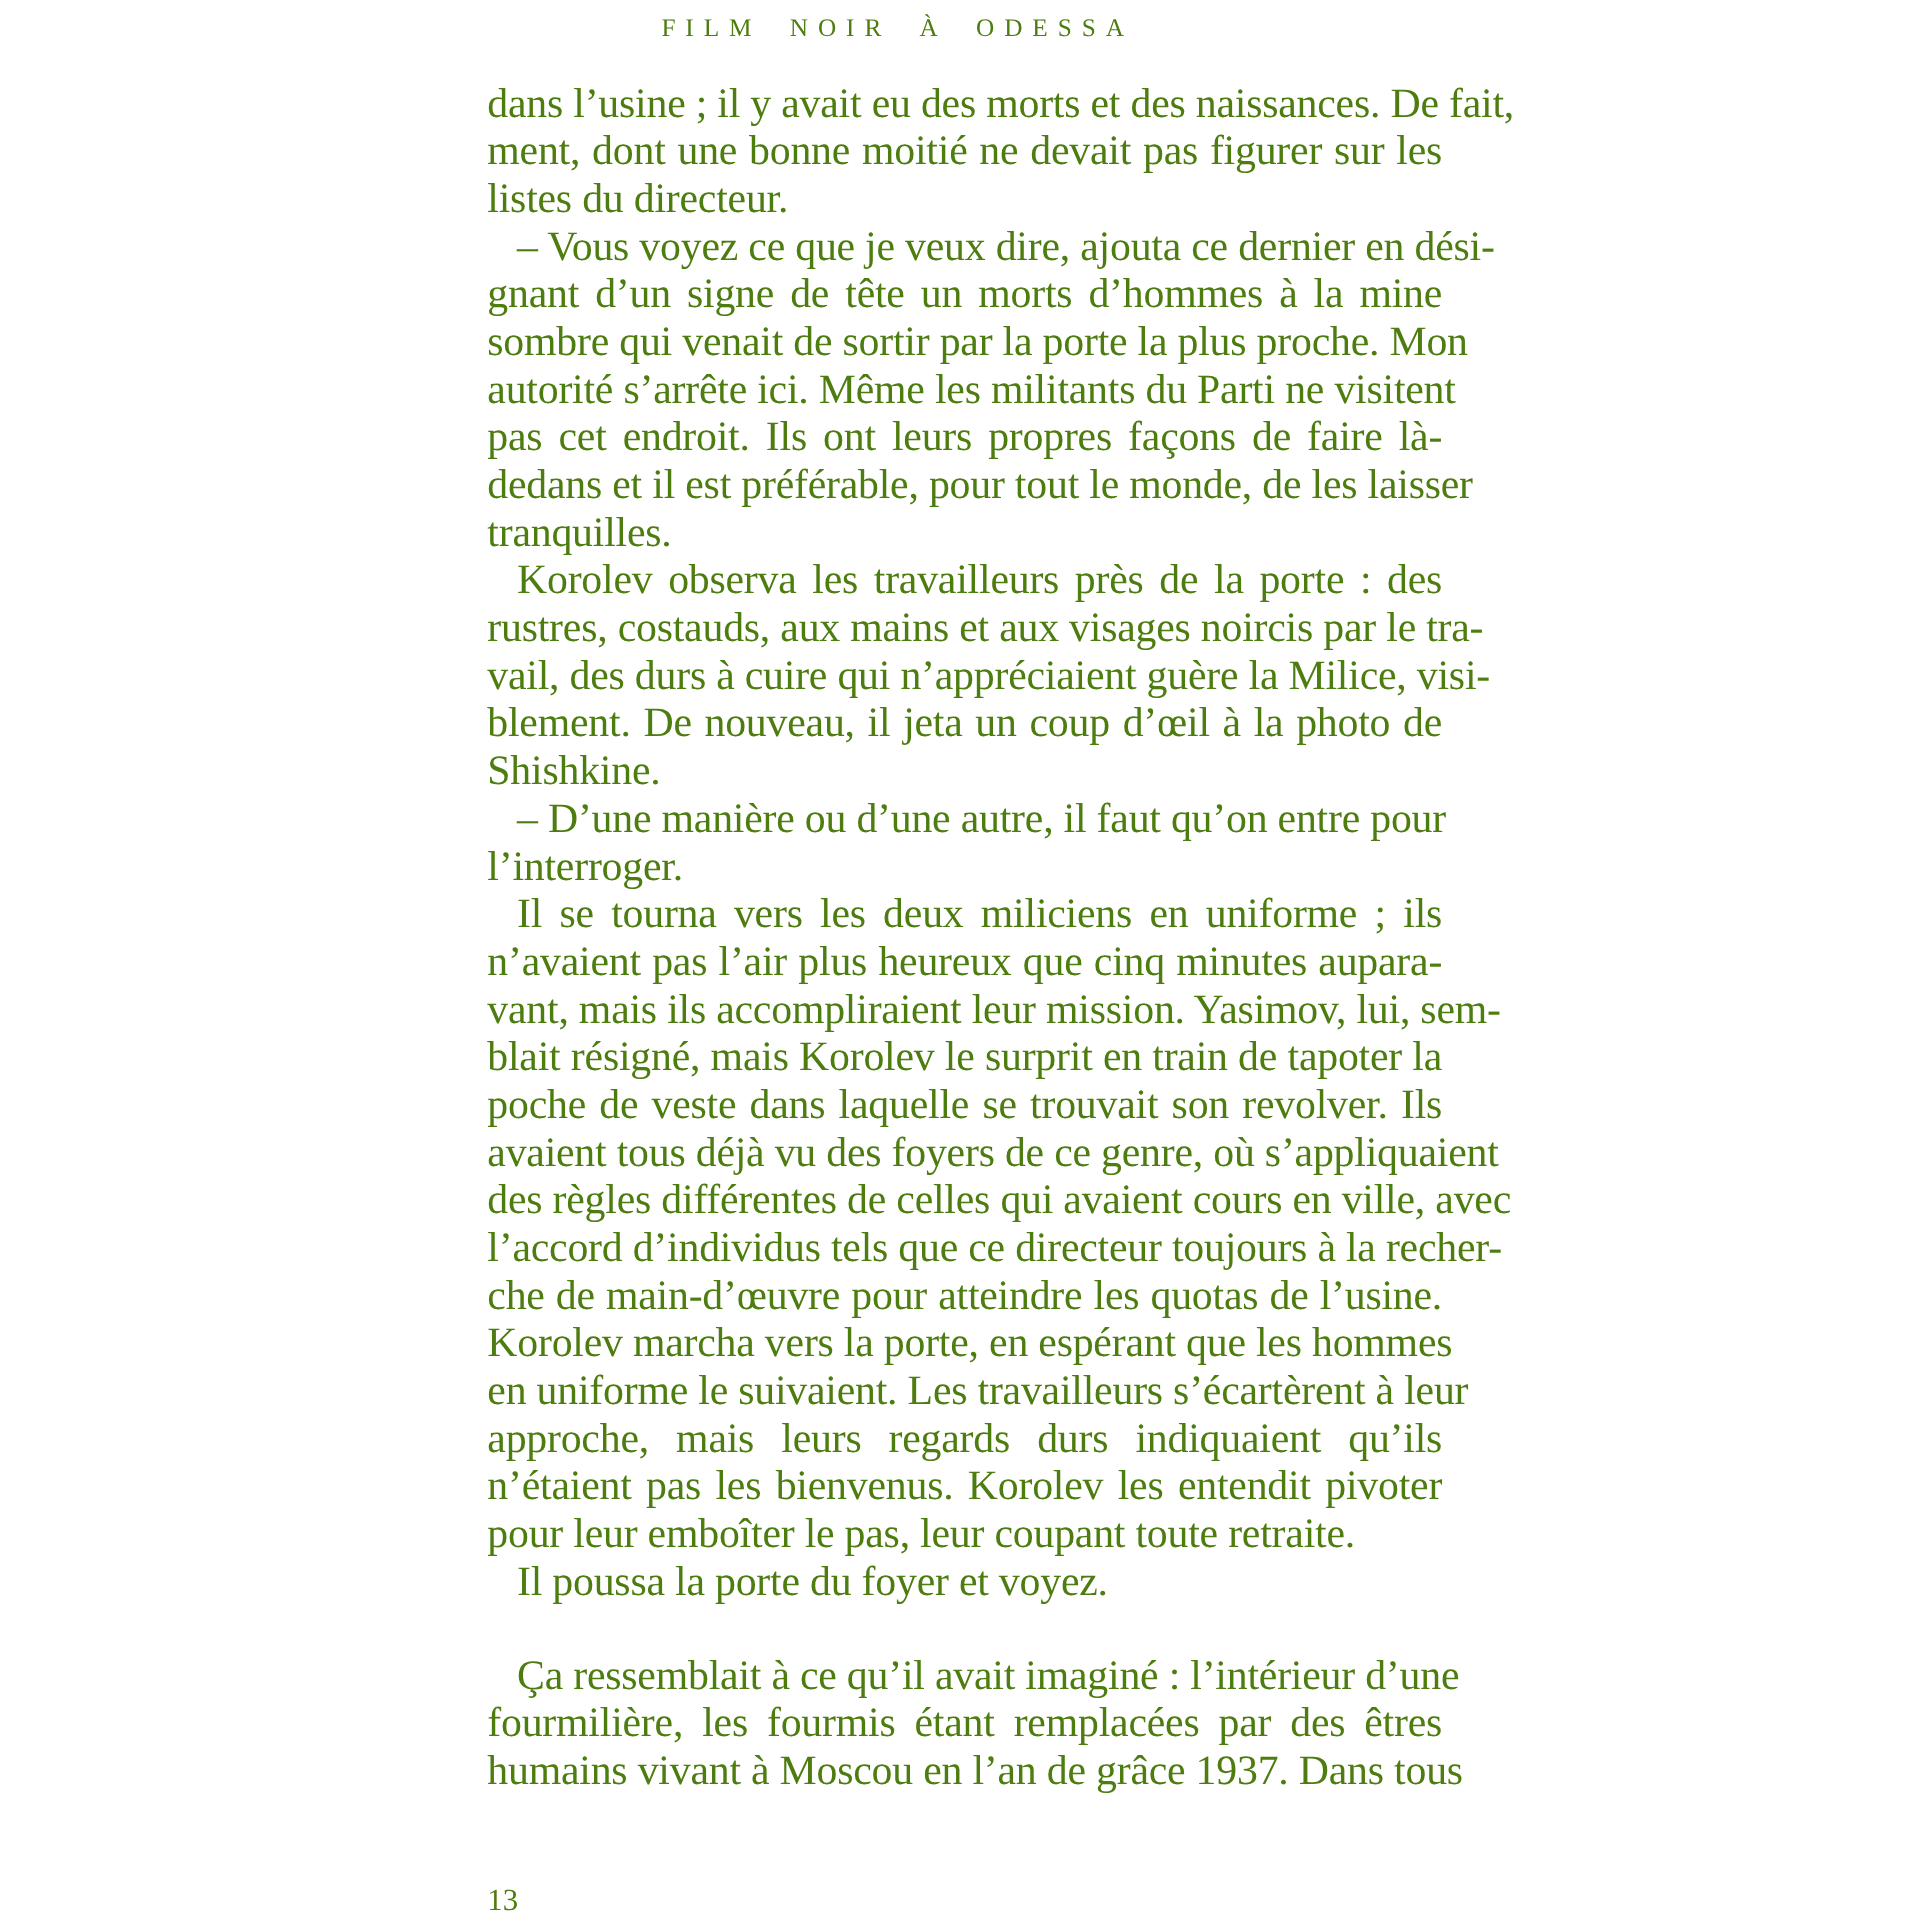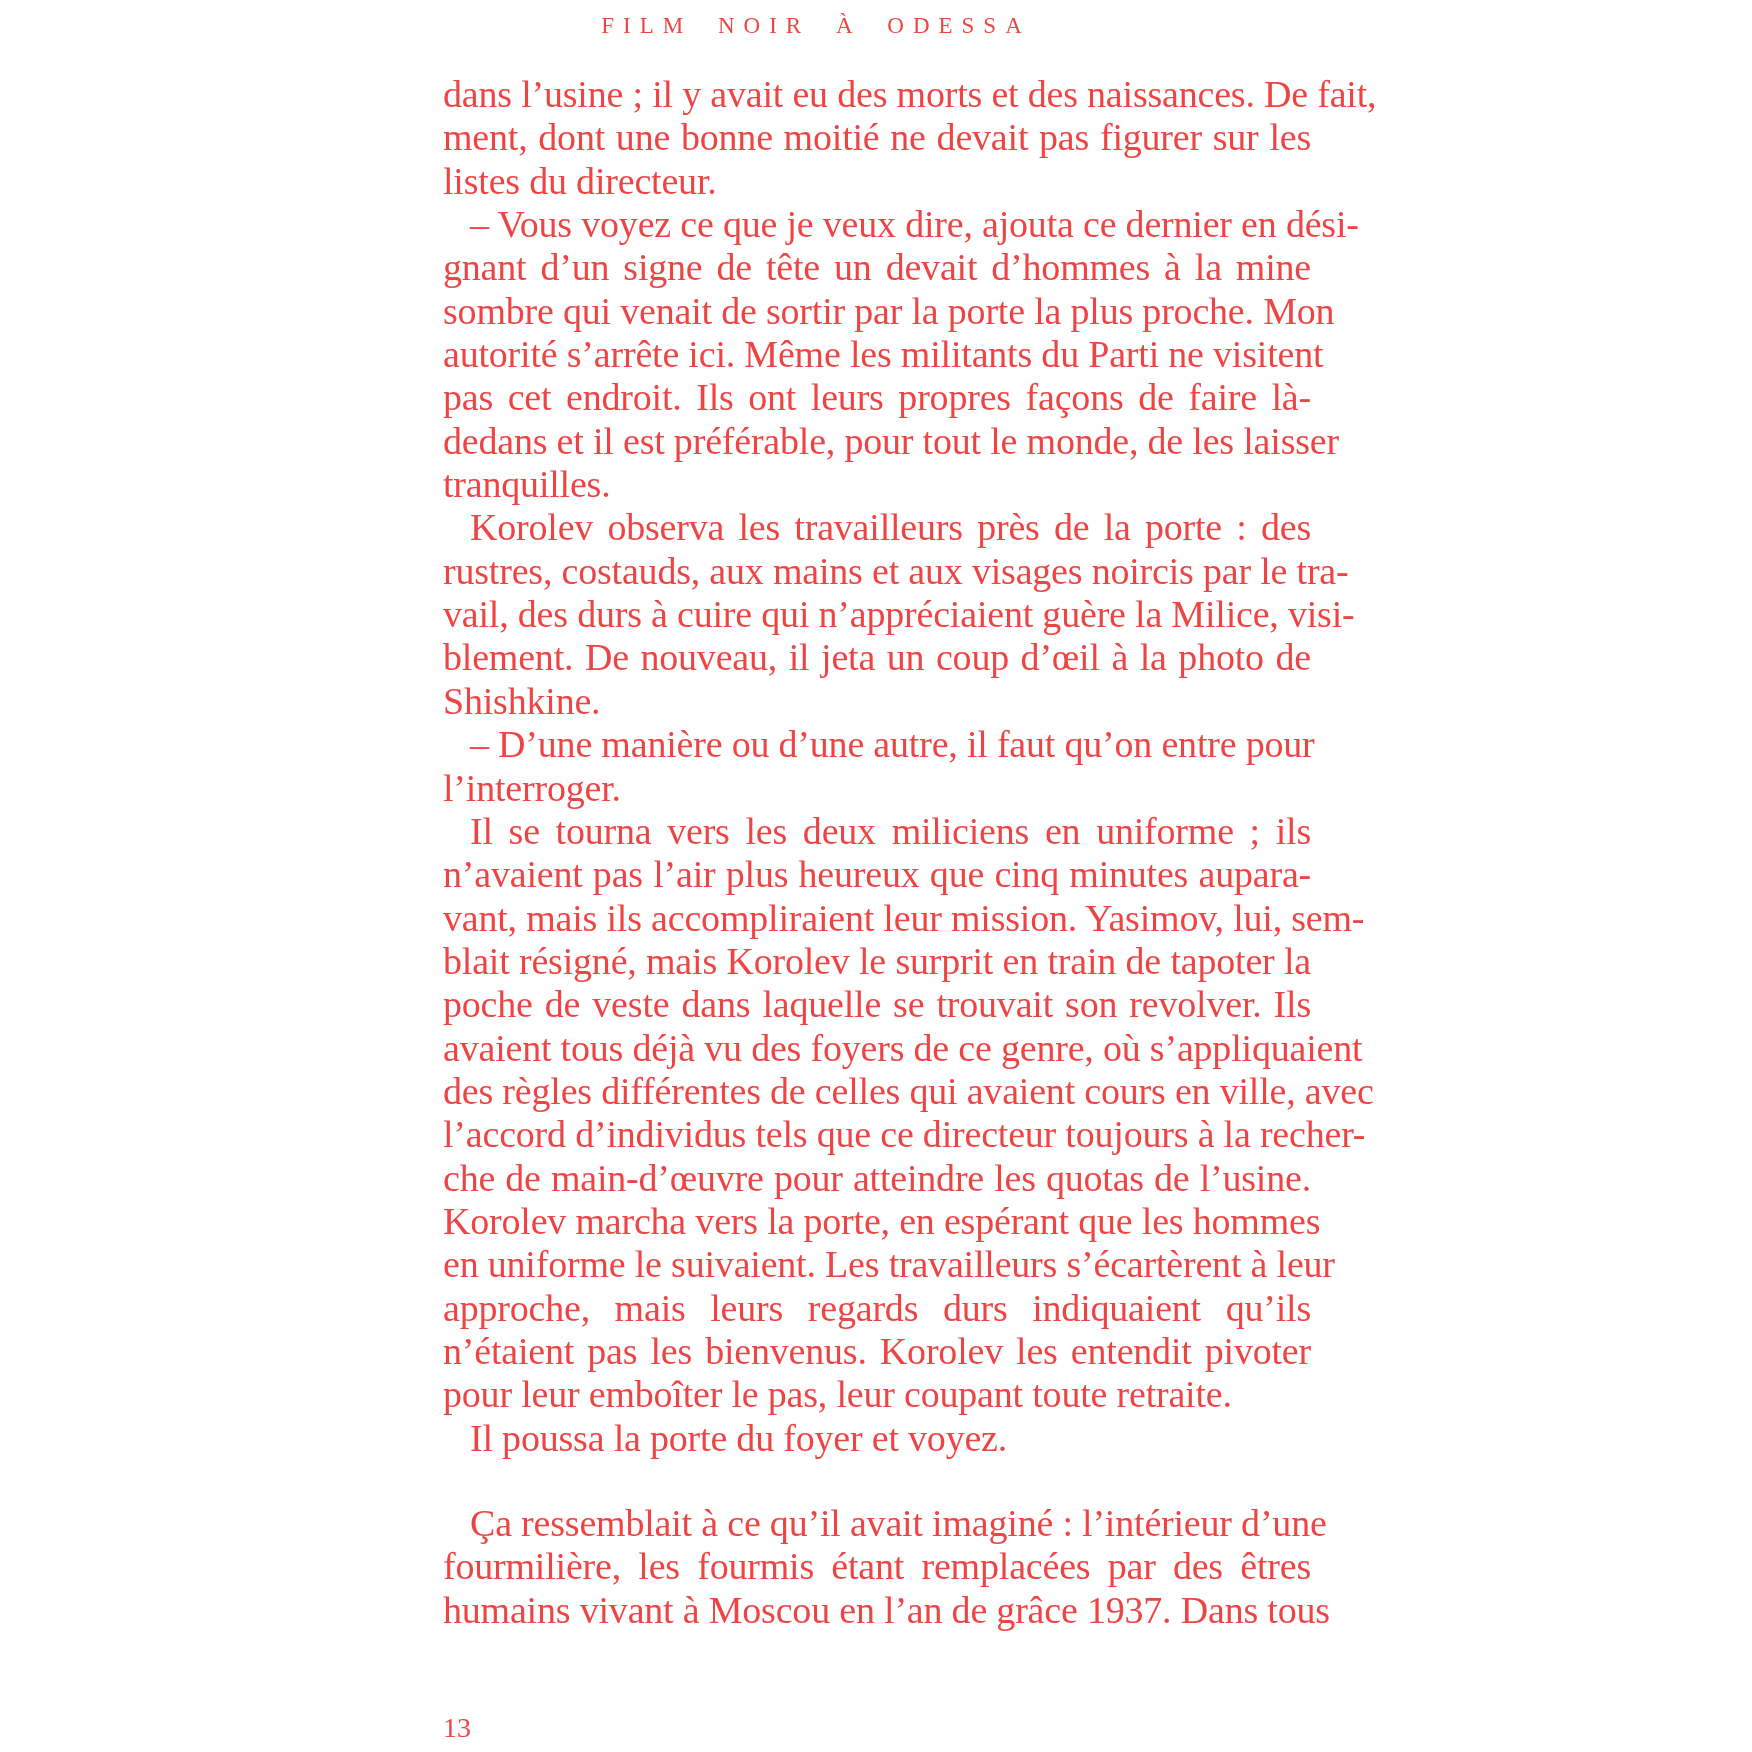--- a/index.html
+++ b/index.html
@@ -7,21 +7,21 @@
     padding: 0;
     background: #ffffff;
   }
   .page {
     position: relative;
     width: 1632px;
     height: 1752px;
     background: #ffffff;
     overflow: hidden;
     font-family: "Liberation Serif", serif;
-    color: #ef4444;
+    color: #4d7c0f;
   }
   .running-header {
     position: absolute;
     top: 13px;
     left: 0;
     width: 100%;
     text-align: center;
     font-size: 23px;
     letter-spacing: 9px;
     word-spacing: 11px;
@@ -64,21 +64,21 @@
 
 <div class="page">
 
   <div class="running-header">FILM NOIR À ODESSA</div>
 
   <div class="text-block">
     <div class="line">dans l’usine ; il y avait eu des morts et des naissances. De fait,</div>
     <div class="line">ment, dont une bonne moitié ne devait pas figurer sur les</div>
     <div class="line end">listes du directeur.</div>
     <div class="line indent">– Vous voyez ce que je veux dire, ajouta ce dernier en dési-</div>
-    <div class="line">gnant d’un signe de tête un devait d’hommes à la mine</div>
+    <div class="line">gnant d’un signe de tête un morts d’hommes à la mine</div>
     <div class="line">sombre qui venait de sortir par la porte la plus proche. Mon</div>
     <div class="line">autorité s’arrête ici. Même les militants du Parti ne visitent</div>
     <div class="line">pas cet endroit. Ils ont leurs propres façons de faire là-</div>
     <div class="line">dedans et il est préférable, pour tout le monde, de les laisser</div>
     <div class="line end">tranquilles.</div>
     <div class="line indent">Korolev observa les travailleurs près de la porte : des</div>
     <div class="line">rustres, costauds, aux mains et aux visages noircis par le tra-</div>
     <div class="line">vail, des durs à cuire qui n’appréciaient guère la Milice, visi-</div>
     <div class="line">blement. De nouveau, il jeta un coup d’œil à la photo de</div>
     <div class="line end">Shishkine.</div>

